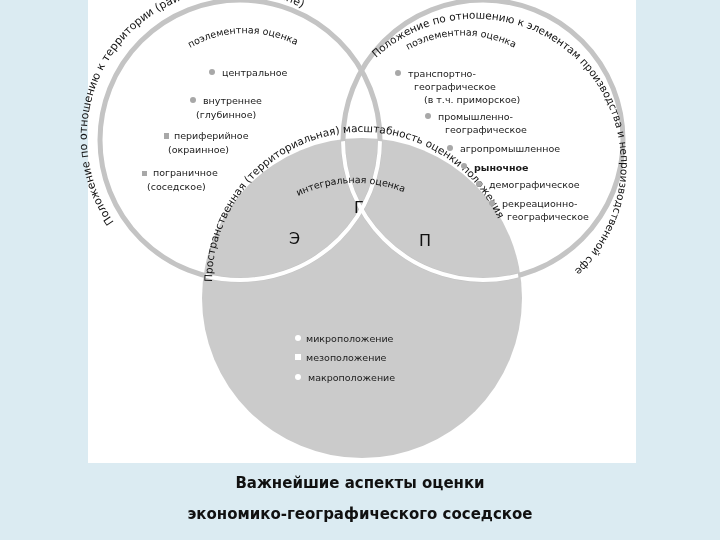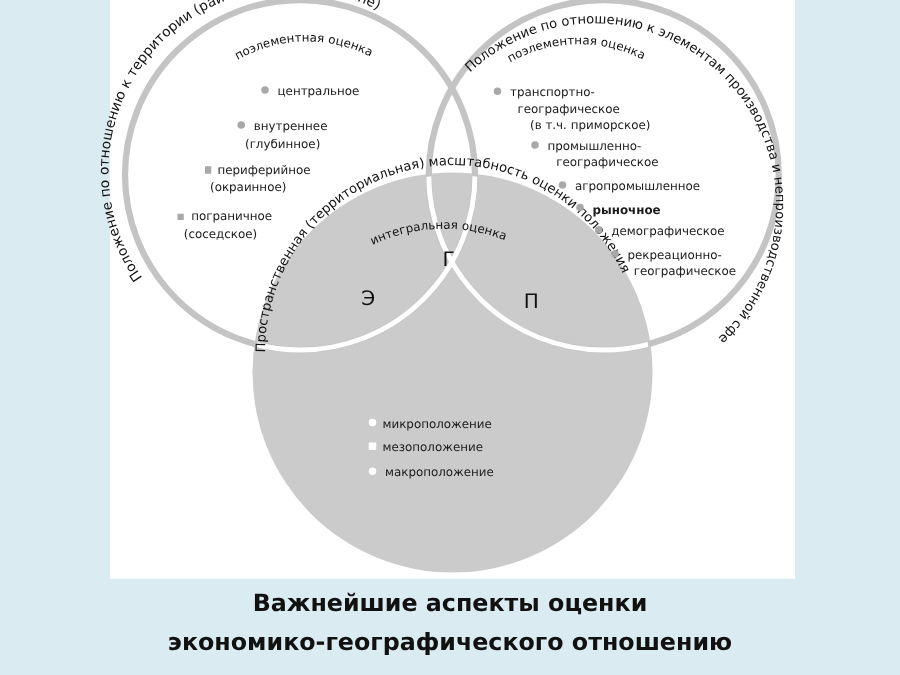--- a/index.html
+++ b/index.html
@@ -15,21 +15,21 @@
       background: #ffffff;
     }
     svg.diagram { position: absolute; left: 0; top: 0; }
     .arc-text { font-family: "DejaVu Sans", sans-serif; fill: #111; }
     .item-text { font-family: "DejaVu Sans", sans-serif; fill: #1a1a1a; font-size: 9.5px; }
     .letter { font-family: "DejaVu Sans", sans-serif; fill: #111; font-size: 16px; }
     .caption {
       position: absolute; left: 0; top: 468px; width: 720px;
       text-align: center;
       font-family: "DejaVu Sans", sans-serif;
-      font-weight: bold; font-size: 19px; line-height: 31px; color: #111;
+      font-weight: bold; font-size: 15px; line-height: 31px; color: #111;
     }
   </style>
 </head>
 <body>
 
 <div class="panel"></div>
 
 <svg class="diagram" width="720" height="540" viewBox="0 0 720 540">
   <defs>
     <clipPath id="panelClip">
@@ -129,14 +129,14 @@
     <text class="item-text" x="308" y="381">макроположение</text>
   </g>
 
   <text class="letter" x="289" y="244">Э</text>
   <text class="letter" x="354" y="213">Г</text>
   <text class="letter" x="419" y="246">П</text>
 </svg>
 
 <div class="caption">
   <div>Важнейшие аспекты оценки</div>
-  <div>экономико-географического отношению</div>
+  <div>экономико-географического соседское</div>
 </div>
 
 </body></html>

